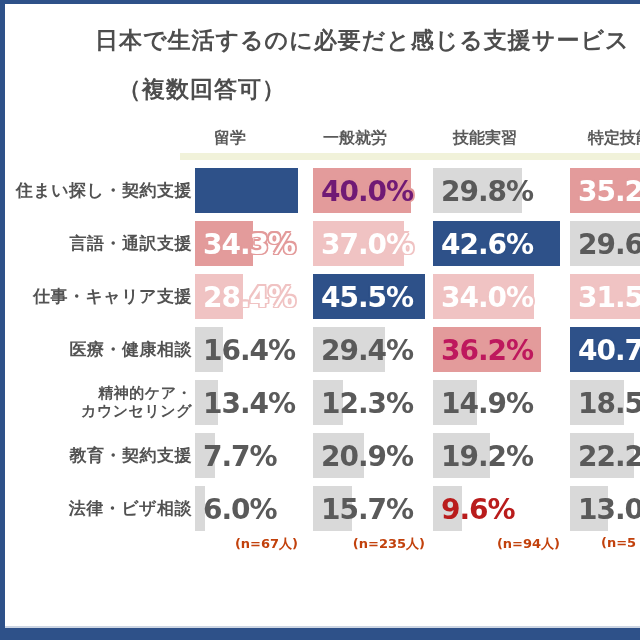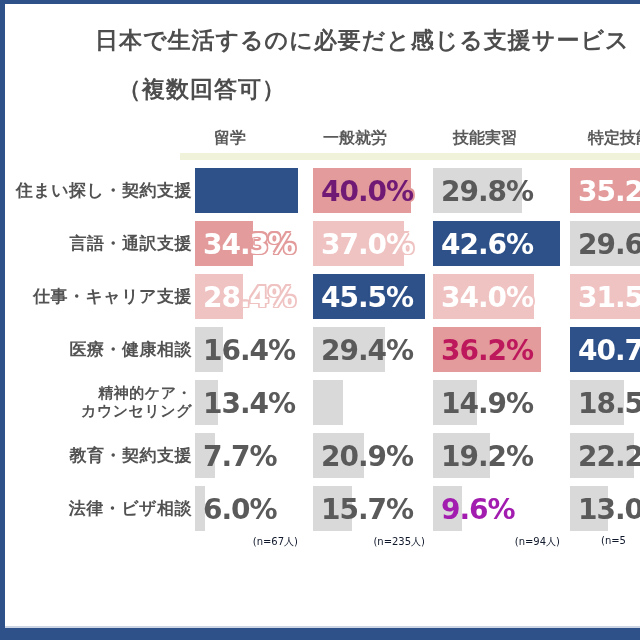--- a/index.html
+++ b/index.html
@@ -32,21 +32,21 @@
   }
   .row-label.small{font-size:15px;}
   .cell{position:absolute;height:45px;}
   .bar{position:absolute;left:0;top:0;height:100%;background:#d9d9d9;}
   .pct{
     position:absolute;left:8px;top:50%;transform:translateY(-50%);
     font-size:28px;font-weight:bold;letter-spacing:-1px;white-space:nowrap;
     color:#5a5a5a;
   }
   .footnote{
-    position:absolute;top:535px;font-size:10px;font-weight:normal;color:#0f172a;white-space:nowrap;
+    position:absolute;top:535px;font-size:13px;font-weight:bold;color:#c2410c;white-space:nowrap;
   }
 </style>
 </head>
 <body>
 
 <div class="frame"></div>
 <div class="bottom-accent"></div>
 
 <div class="title-line title-1">日本で生活するのに必要だと感じる支援サービス</div>
 <div class="title-line title-2">（複数回答可）</div>
@@ -106,20 +106,21 @@
 <div class="cell" style="left: 313px; top: 274px; width: 112px;">
     <div class="bar" style="width: 112px; background: rgb(46, 81, 137);"></div>
     <span class="pct" style="color: rgb(255, 255, 255); text-shadow: rgb(46, 81, 137) 1.5px 0px 0px, rgb(46, 81, 137) -1.5px 0px 0px, rgb(46, 81, 137) 0px 1.5px 0px, rgb(46, 81, 137) 0px -1.5px 0px, rgb(46, 81, 137) 1.5px 1.5px 0px, rgb(46, 81, 137) -1.5px -1.5px 0px, rgb(46, 81, 137) 1.5px -1.5px 0px, rgb(46, 81, 137) -1.5px 1.5px 0px;">45.5%</span>
   </div>
 <div class="cell" style="left: 313px; top: 327px; width: 112px;">
     <div class="bar" style="width: 72px; background: rgb(217, 217, 217);"></div>
     <span class="pct" style="color: rgb(90, 90, 90);">29.4%</span>
   </div>
 <div class="cell" style="left: 313px; top: 380px; width: 112px;">
     <div class="bar" style="width: 30px; background: rgb(217, 217, 217);"></div>
+    <span class="pct" style="color: rgb(90, 90, 90);">12.3%</span>
   </div>
 <div class="cell" style="left: 313px; top: 433px; width: 112px;">
     <div class="bar" style="width: 51px; background: rgb(217, 217, 217);"></div>
     <span class="pct" style="color: rgb(90, 90, 90);">20.9%</span>
   </div>
 <div class="cell" style="left: 313px; top: 486px; width: 112px; text-align: right;">
     <div class="bar" style="width: 39px; background: rgb(217, 217, 217);"></div>
     <span class="pct" style="color: rgb(90, 90, 90);">15.7%</span>
   </div>
 
@@ -142,21 +143,21 @@
 <div class="cell" style="left: 433px; top: 380px; width: 127px;">
     <div class="bar" style="width: 44px; background: rgb(217, 217, 217);"></div>
     <span class="pct" style="color: rgb(90, 90, 90);">14.9%</span>
   </div>
 <div class="cell" style="left: 433px; top: 433px; width: 127px;">
     <div class="bar" style="width: 57px; background: rgb(217, 217, 217);"></div>
     <span class="pct" style="color: rgb(90, 90, 90);">19.2%</span>
   </div>
 <div class="cell" style="left: 433px; top: 486px; width: 127px;">
     <div class="bar" style="width: 29px; background: rgb(217, 217, 217);"></div>
-    <span class="pct" style="color: #a21caf;">9.6%</span>
+    <span class="pct" style="color: #b91c1c;">9.6%</span>
   </div>
 
 <div class="cell" style="left: 570px; top: 168px; width: 118px;">
     <div class="bar" style="width: 102px; background: rgb(227, 155, 155);"></div>
     <span class="pct" style="color: rgb(255, 255, 255); text-shadow: rgb(227, 155, 155) 1.5px 0px 0px, rgb(227, 155, 155) -1.5px 0px 0px, rgb(227, 155, 155) 0px 1.5px 0px, rgb(227, 155, 155) 0px -1.5px 0px, rgb(227, 155, 155) 1.5px 1.5px 0px, rgb(227, 155, 155) -1.5px -1.5px 0px, rgb(227, 155, 155) 1.5px -1.5px 0px, rgb(227, 155, 155) -1.5px 1.5px 0px;">35.2%</span>
   </div>
 <div class="cell" style="left: 570px; top: 221px; width: 118px;">
     <div class="bar" style="width: 86px; background: rgb(217, 217, 217);"></div>
     <span class="pct" style="color: rgb(90, 90, 90);">29.6%</span>
   </div>

